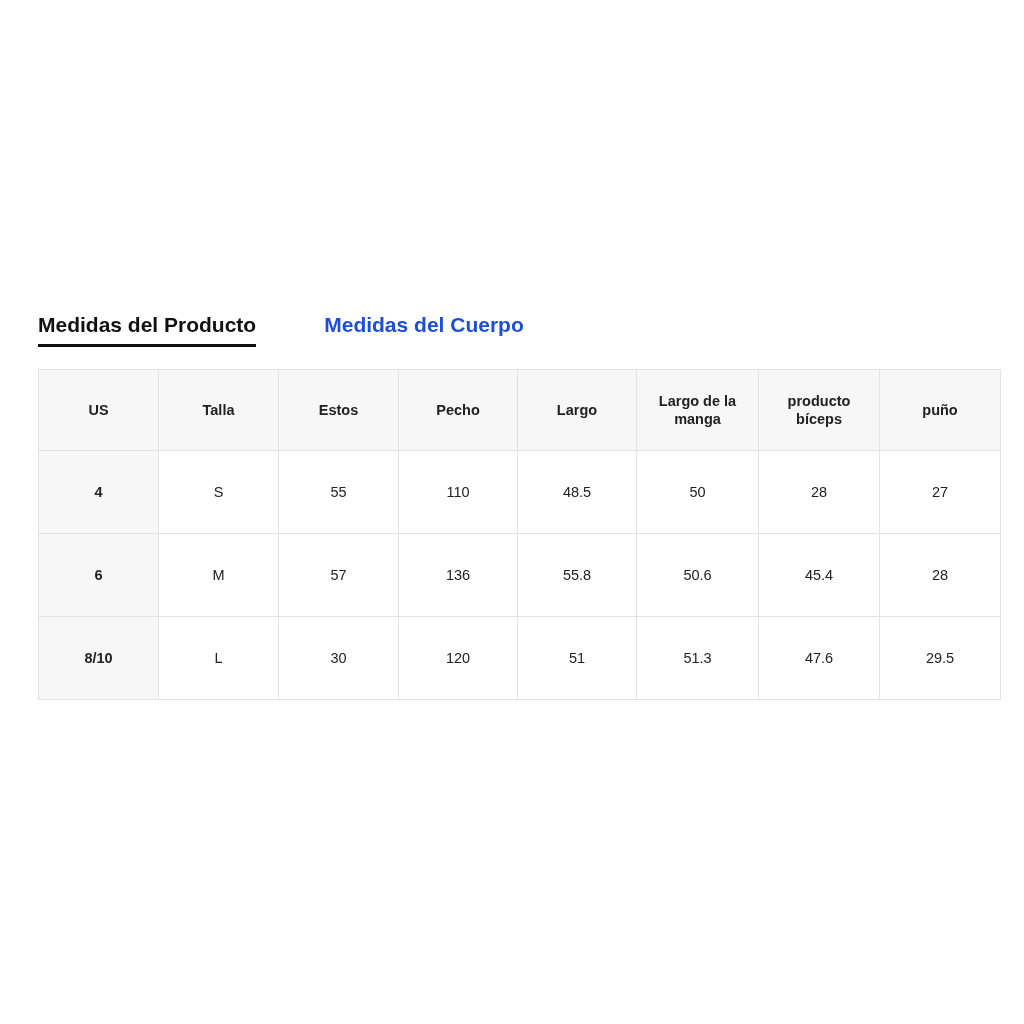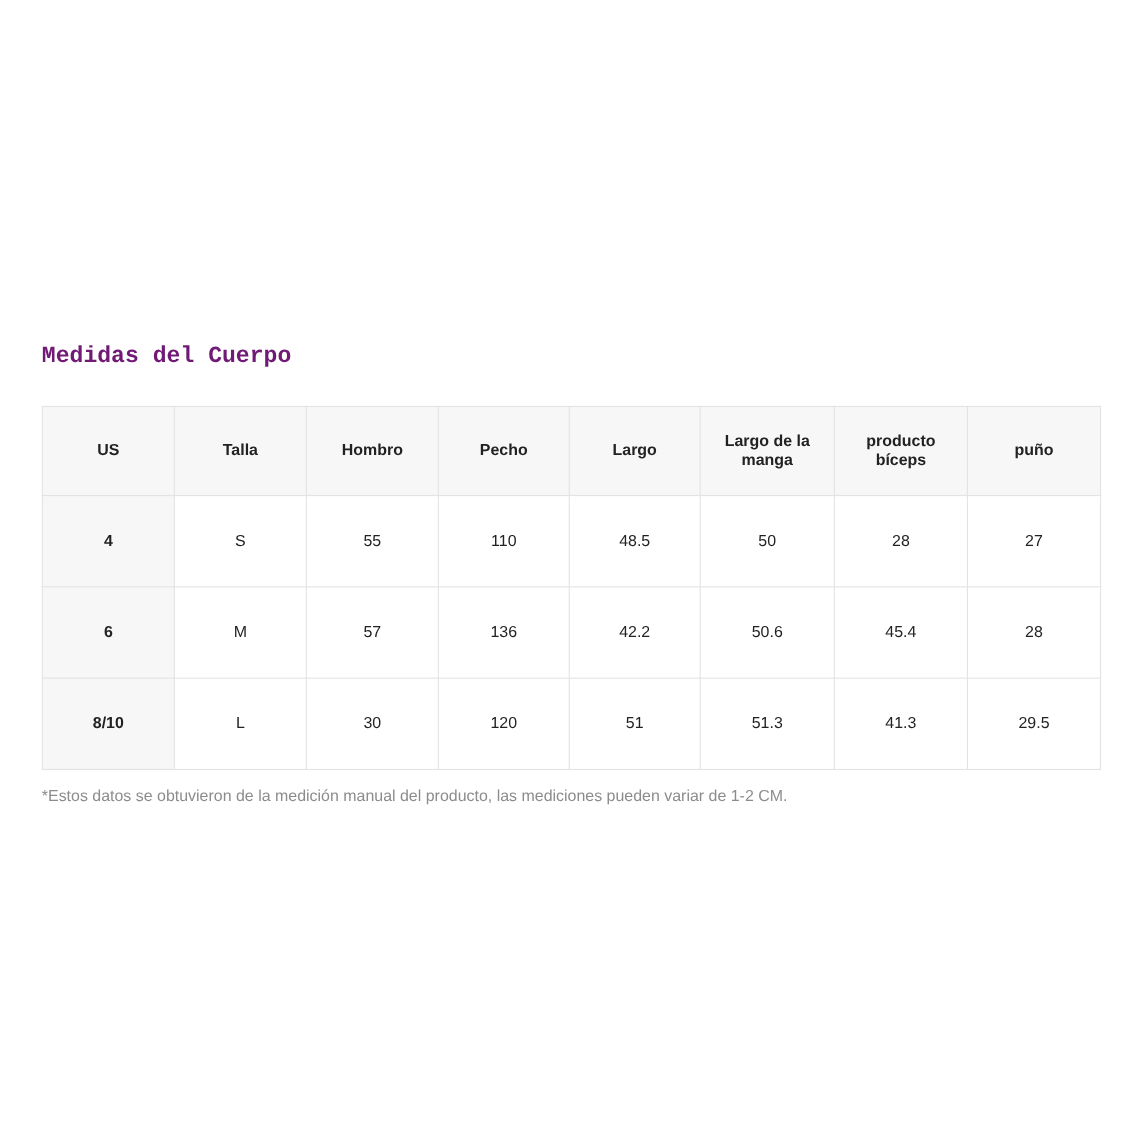--- a/index.html
+++ b/index.html
@@ -35,24 +35,23 @@
     line-height: 1.2;
     padding-bottom: 7px;
     white-space: nowrap;
   }
   .tab-active {
     color: #111111;
     font-weight: bold;
     border-bottom: 3px solid #111111;
   }
   .tab-inactive {
-    color: #701a75;
+    color: #1d4ed8;
     font-weight: bold;
     border-bottom: 3px solid transparent;
-    font-family: Liberation Mono, monospace;
   }
 
   
   table.measure-table {
     border-collapse: collapse;
     width: 962px;
     table-layout: fixed;
   }
   table.measure-table th,
   table.measure-table td {
@@ -93,39 +92,40 @@
     color: #8c8c8c;
     line-height: 1.4;
   }
 </style>
 </head>
 <body>
 
 <div class="size-chart">
 
   <div class="tabs">
+    <div class="tab tab-active">Medidas del Producto</div>
     <div class="tab tab-inactive">Medidas del Cuerpo</div>
   </div>
 
   <table class="measure-table">
     <colgroup>
       <col class="c0">
         <col class="c1">
         <col class="c2">
         <col class="c3">
       <col class="c4">
         <col class="c5">
         <col class="c6">
         <col class="c7">
     </colgroup>
     <thead>
       <tr>
         <th>US</th>
         <th>Talla</th>
-        <th>Hombro</th>
+        <th>Estos</th>
         <th>Pecho</th>
         <th>Largo</th>
         <th>Largo de la manga</th>
         <th>producto bíceps</th>
         <th>puño</th>
       </tr>
     </thead>
     <tbody>
       <tr>
         <td class="first-col">4</td>
@@ -135,32 +135,31 @@
         <td>48.5</td>
         <td>50</td>
         <td>28</td>
         <td>27</td>
       </tr>
       <tr>
         <td class="first-col">6</td>
         <td>M</td>
         <td>57</td>
         <td>136</td>
-        <td>42.2</td>
+        <td>55.8</td>
         <td>50.6</td>
         <td>45.4</td>
         <td>28</td>
       </tr>
       <tr>
         <td class="first-col">8/10</td>
         <td>L</td>
         <td>30</td>
         <td>120</td>
         <td>51</td>
         <td>51.3</td>
-        <td>41.3</td>
+        <td>47.6</td>
         <td>29.5</td>
       </tr>
     </tbody>
   </table>
 
-  <div class="footnote">*Estos datos se obtuvieron de la medición manual del producto, las mediciones pueden variar de 1-2 CM.</div>
 </div>
 
 </body></html>

